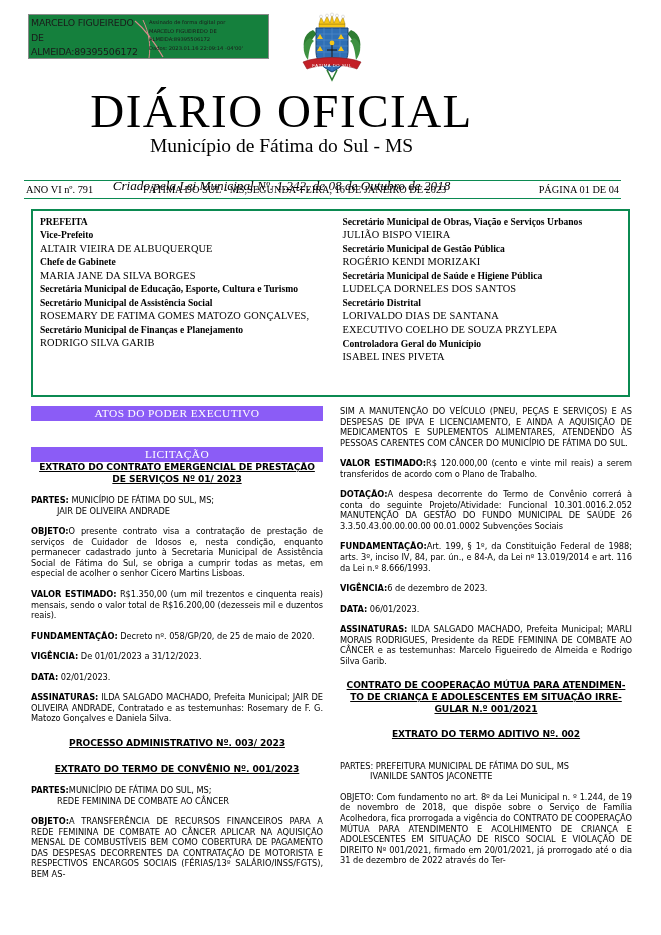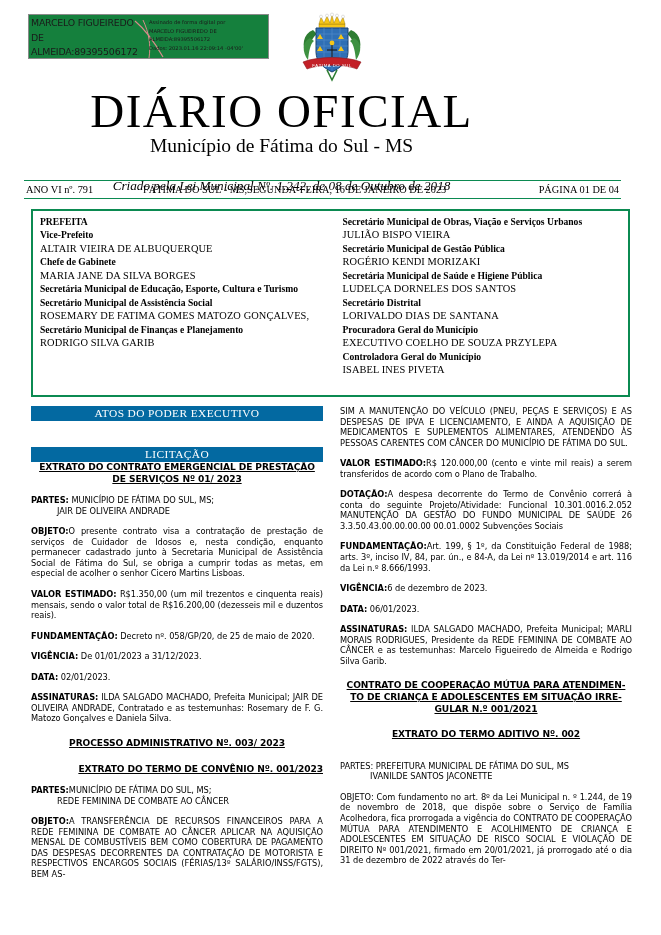--- a/index.html
+++ b/index.html
@@ -153,21 +153,21 @@
   .col {
     position: absolute;
     top: 406px;
     width: 292px;
     font-family: "DejaVu Sans", sans-serif;
   }
   .col.left  { left: 31px; }
   .col.right { left: 340px; }
 
   .banner {
-    background: #0369a1;
+    background: #8b5cf6;
     color: #ffffff;
     text-align: center;
     font-family: "Liberation Serif", serif;
     font-size: 11.4px;
     line-height: 15px;
     height: 15px;
     letter-spacing: 0.4px;
   }
 
   .head-ctr {
@@ -285,21 +285,20 @@
   </div>
   <div class="off-col right">
     <div class="off-role">Secretário Municipal de Obras, Viação e Serviços Urbanos</div>
     <div class="off-name">JULIÃO BISPO VIEIRA</div>
     <div class="off-role">Secretário Municipal de Gestão Pública</div>
     <div class="off-name">ROGÉRIO KENDI MORIZAKI</div>
     <div class="off-role">Secretária Municipal de Saúde e Higiene Pública</div>
     <div class="off-name">LUDELÇA DORNELES DOS SANTOS</div>
     <div class="off-role">Secretário Distrital</div>
     <div class="off-name">LORIVALDO DIAS DE SANTANA</div>
-    <div class="off-role">Procuradora Geral do Município</div>
     <div class="off-name">EXECUTIVO COELHO DE SOUZA PRZYLEPA</div>
     <div class="off-role">Controladora Geral do Município</div>
     <div class="off-name">ISABEL INES PIVETA</div>
   </div>
 </div>
 
 <div class="col left">
 
   <div class="banner">ATOS DO PODER EXECUTIVO</div>
 
@@ -352,21 +351,21 @@
   <p class="body">
     <span class="lbl">ASSINATURAS:</span><span> ILDA SALGADO MACHADO, Prefeita Municipal; JAIR DE OLIVEIRA ANDRADE, Contratado e as testemunhas: Rosemary de F. G. Matozo Gonçalves e Daniela Silva.</span>
   </p>
 
   <div class="gap-l"></div>
 
   <div class="head-ctr">PROCESSO ADMINISTRATIVO Nº. 003/ 2023</div>
 
   <div class="gap-l"></div>
 
-  <div class="head-ctr" style="text-align:right">EXTRATO DO TERMO DE CONVÊNIO Nº. 001/2023</div>
+  <div class="head-ctr" style="text-align:center">EXTRATO DO TERMO DE CONVÊNIO Nº. 001/2023</div>
 
   <div class="gap-m"></div>
 
   <p class="body">
     <span class="lbl">PARTES:</span><span>MUNICÍPIO DE FÁTIMA DO SUL, MS;</span>
   </p>
   <p class="body" style="padding-left:26px">REDE FEMININA DE COMBATE AO CÂNCER</p>
 
   <div class="gap-m"></div>
 

